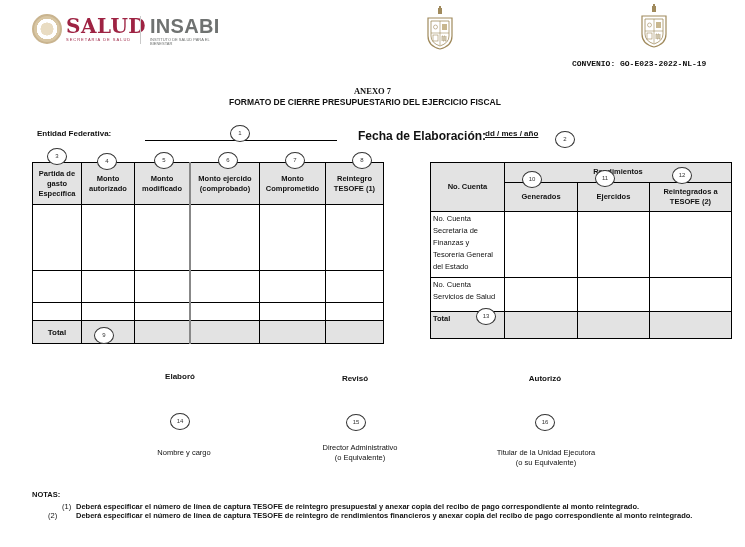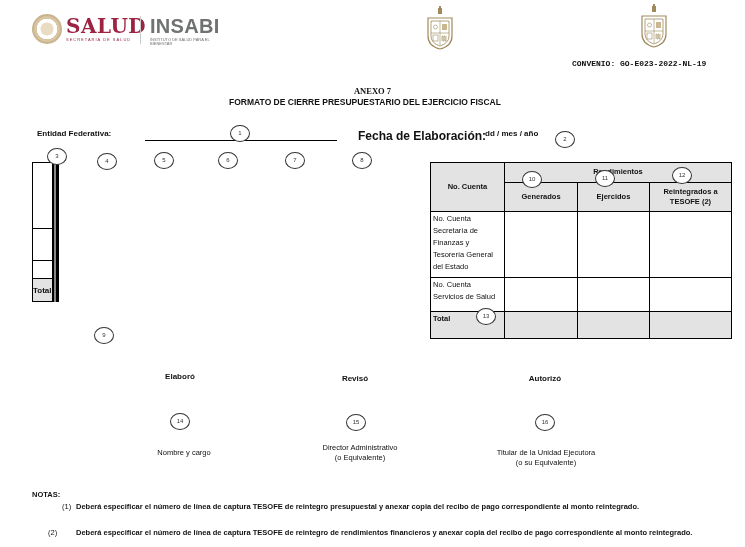--- a/index.html
+++ b/index.html
@@ -24,21 +24,21 @@
 
   .convenio { left:572px; top:59px; font-size:8px; font-weight:bold;font-family:Liberation Mono, monospace; }
 
   .title-anexo { left:0; width:745px; top:86px; text-align:center; font-family:"Liberation Serif", serif;
                  font-weight:bold; font-size:8.5px; }
   .title-main { left:0; width:730px; top:97px; text-align:center; font-size:8.5px; font-weight:bold; }
 
   .lbl-entidad { left:37px; top:129px; font-size:8px; font-weight:bold; }
   .line-entidad { left:145px; top:140px; width:192px; height:1px; background:#000; }
   .lbl-fecha { left:358px; top:129px; font-size:12px; font-weight:bold; }
-  .val-fecha { left:485px; top:129px; font-size:8px; font-weight:bold; }
+  .val-fecha { left:485px; top:129px; font-size:8px; font-weight:bold;text-decoration:underline; }
 
   .marker { position:absolute; width:18px; height:15px; border:1px solid #333; border-radius:50%;
             background:#fff; font-size:6px; text-align:center; line-height:15px; color:#333; box-sizing:content-box; }
 
   
   table { border-collapse:collapse; position:absolute; }
   .t1 { left:32px; top:162px; }
   .t1 td, .t1 th { border:1.2px solid #000; padding:0; }
   .t1 th { background:#e3e3e3; font-size:7.5px; font-weight:bold; text-align:center; line-height:10px; }
   .t1 .c1 { width:48px; } .t1 .c2 { width:52px; } .t1 .c3 { width:54px; }
@@ -105,20 +105,28 @@
 
 <div class="abs lbl-entidad">Entidad Federativa:</div>
 <div class="abs line-entidad"></div>
 <div class="marker" style="left:230px;top:125px;">1</div>
 <div class="abs lbl-fecha">Fecha de Elaboración:</div>
 <div class="abs val-fecha">dd / mes / año</div>
 <div class="marker" style="left:555px;top:131px;">2</div>
 
 <table class="t1">
   <tbody>
+      <tr class="hrow">
+    <th class="c1">Partida de gasto Específica</th>
+    <th class="c2">Monto autorizado</th>
+    <th class="c3">Monto modificado</th>
+    <th class="c4 mid">Monto ejercido (comprobado)</th>
+    <th class="c5">Monto Comprometido</th>
+    <th class="c6">Reintegro TESOFE (1)</th>
+  </tr>
   <tr class="r1">
     <td></td>
         <td></td>
         <td></td>
     <td class="mid"></td>
         <td></td>
         <td></td>
   </tr>
   <tr class="r2">
     <td></td>
@@ -201,15 +209,15 @@
 
 <div class="abs sig-title" style="left:475px;top:374px;">Autorizó</div>
 <div class="marker" style="left:535px;top:414px;">16</div>
 <div class="abs sig-text" style="left:466px;top:448px;">Titular de la Unidad Ejecutora</div>
 <div class="abs sig-text" style="left:466px;top:458px;">(o su Equivalente)</div>
 
 <div class="abs notas">NOTAS:</div>
 <div class="abs note" style="top:502px;">
   <span class="num">(1)</span><span>Deberá especificar el número de línea de captura </span><span class="tesofe">TESOFE</span><span> de reintegro presupuestal y anexar copia del recibo de pago correspondiente al monto reintegrado.</span>
 </div>
-<div class="abs note" style="top:528px;padding-left:14px;text-indent:-14px;box-sizing:border-box;">
+<div class="abs note" style="top:511px;padding-left:14px;text-indent:-14px;box-sizing:border-box;">
   <span class="num">(2)</span><span>Deberá especificar el número de línea de captura </span><span class="tesofe">TESOFE</span><span> de reintegro de rendimientos financieros y anexar copia del recibo de pago correspondiente al monto reintegrado.</span>
 </div>
 
 </body></html>

